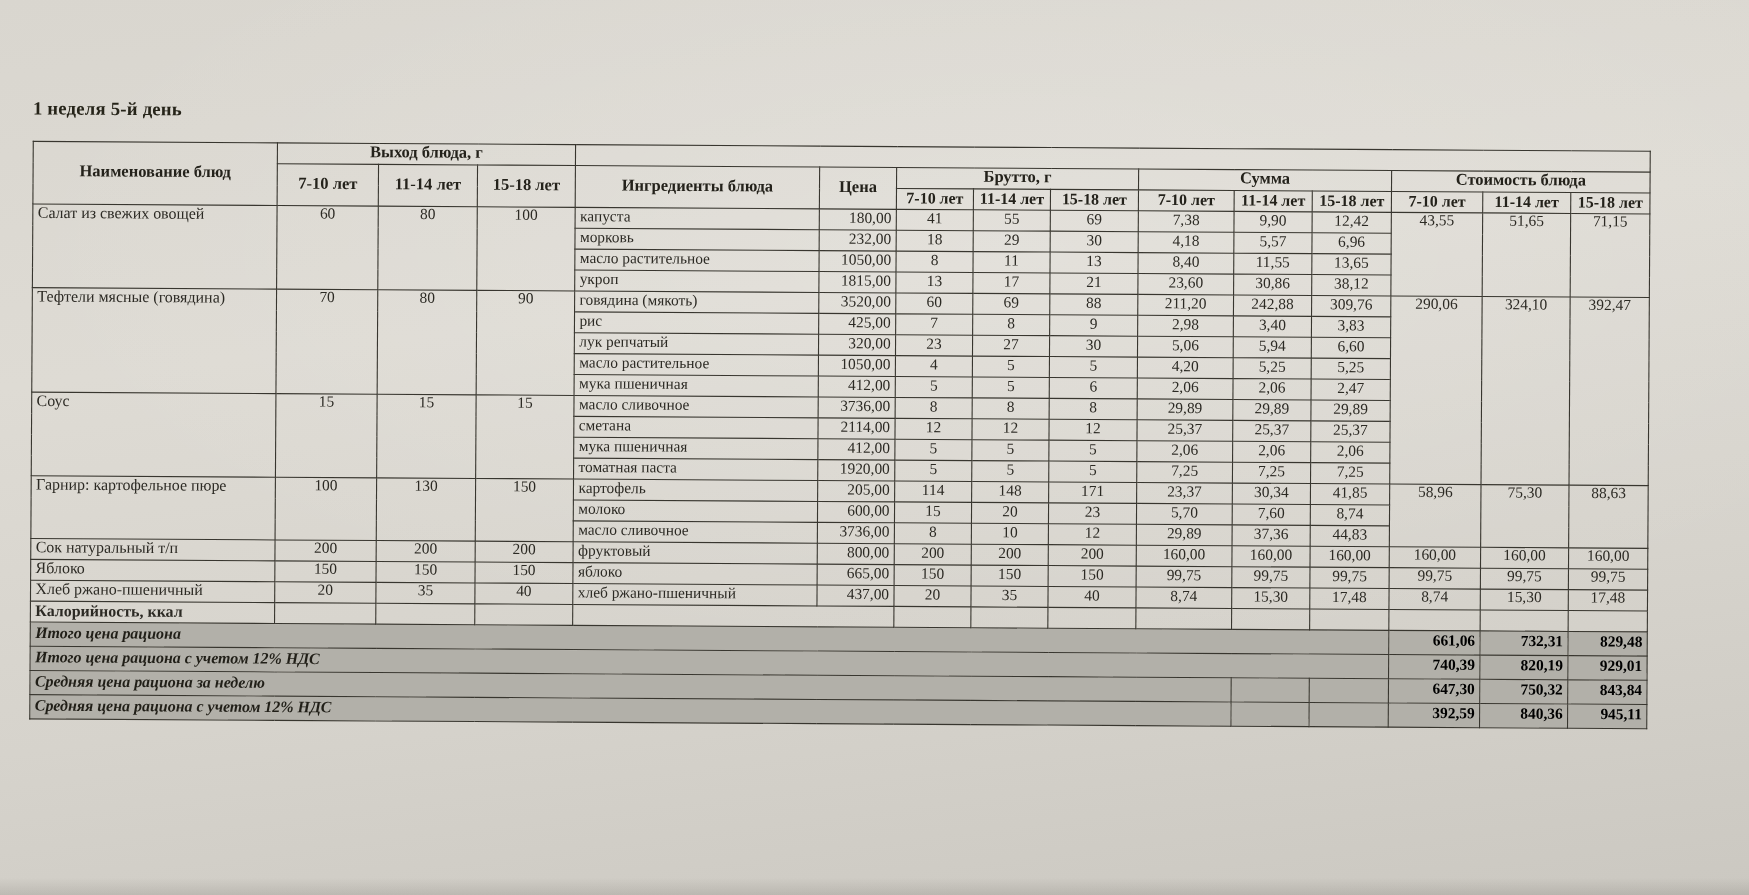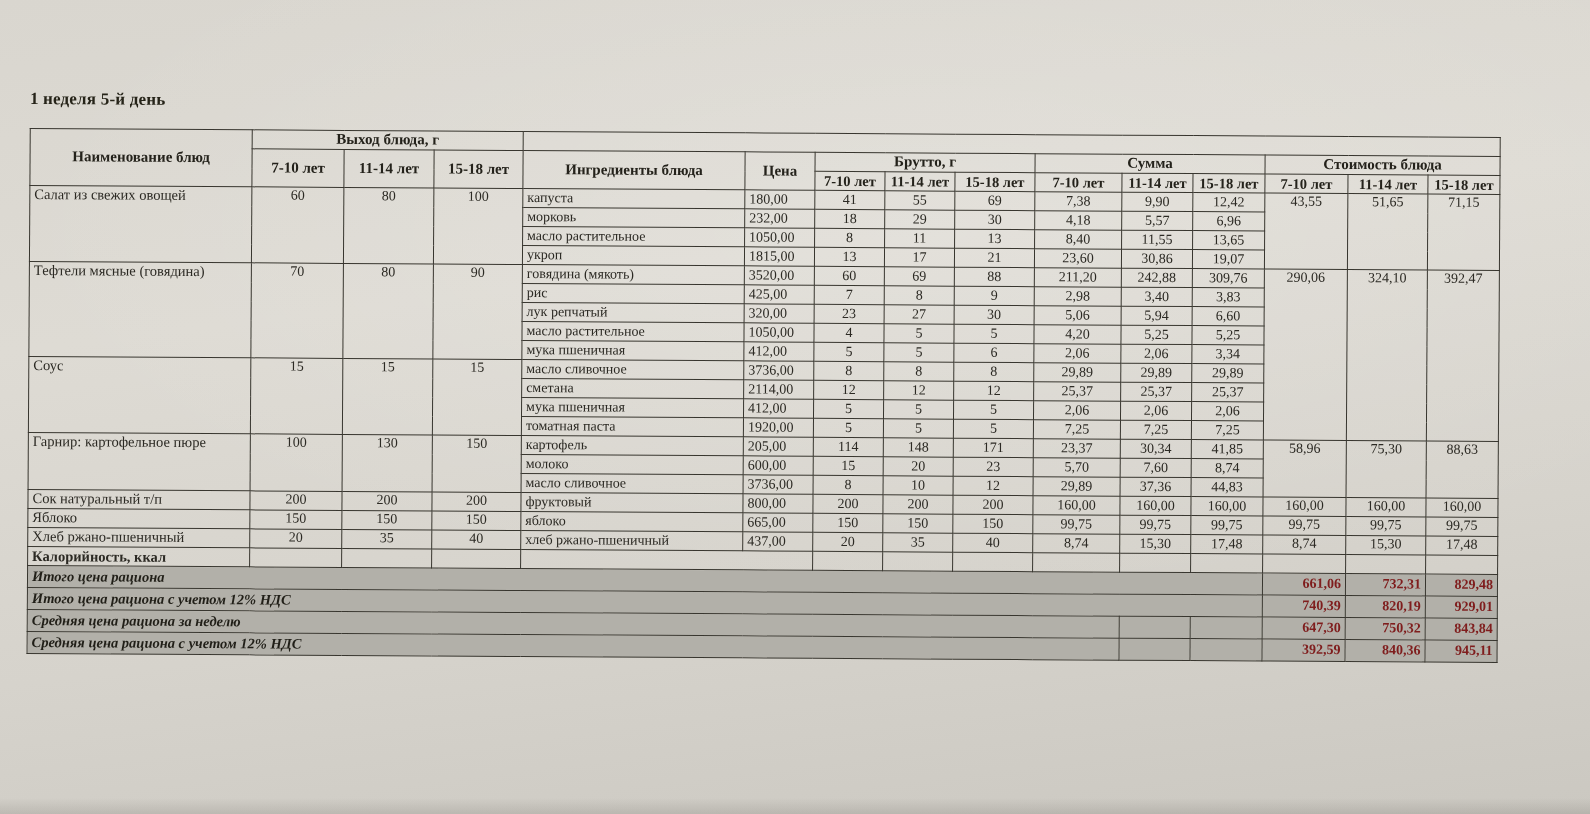--- a/index.html
+++ b/index.html
@@ -35,27 +35,27 @@
   thead th{font-weight:bold;text-align:center;color:#24221b;font-size:15px;}
   th.h1{height:40px;}
   th.h2{height:30px;}
   th.h3{height:30px;font-size:14.5px;}
   th.ghost{
     border-top:hidden;border-right:hidden;background:transparent;
   }
   td.dishname{text-align:left;vertical-align:top;font-size:14.5px;padding-top:1px;}
   td.out{text-align:center;vertical-align:top;padding-top:1px;}
   td.ing{text-align:left;}
-  td.price{margin-left:26px;}
+  td.price{text-align:right;margin-left:26px;}
   td.num{text-align:center;}
   td.cost{text-align:center;vertical-align:top;padding-top:1px;}
   td.cal-label{font-weight:bold;text-align:left;font-size:14.5px;}
   tr.sumrow td{background:var(--shade);height:21px;}
   td.sum-label{font-weight:bold;font-style:italic;text-align:left;font-size:14.5px;color:#211f18;}
-  td.sum-val{text-align:right;font-weight:bold;font-size:14px;color:#7f1d1d;}
+  td.sum-val{text-align:right;font-weight:bold;font-size:14px;color:#000000;}
   :root{--shade:#b2b0a9;--line:#38362f;}
 </style>
 </head>
 <body>
 
 <div class="sheet">
   <h1 class="page-title">1 неделя 5-й день</h1>
 
   <table class="menu">
     <colgroup>
@@ -142,21 +142,21 @@
           <td class="num">13,65</td>
         </tr>
         <tr>
           <td class="ing">укроп</td>
           <td class="price">1815,00</td>
           <td class="num">13</td>
           <td class="num">17</td>
           <td class="num">21</td>
           <td class="num">23,60</td>
           <td class="num">30,86</td>
-          <td class="num">19,07</td>
+          <td class="num">38,12</td>
         </tr>
         <tr>
           <td class="dishname" rowspan="5">Тефтели мясные (говядина)</td>
           <td class="out" rowspan="5">70</td>
           <td class="out" rowspan="5">80</td>
           <td class="out" rowspan="5">90</td>
           <td class="ing">говядина (мякоть)</td>
           <td class="price">3520,00</td>
           <td class="num">60</td>
           <td class="num">69</td>
@@ -199,21 +199,21 @@
           <td class="num">5,25</td>
         </tr>
         <tr>
           <td class="ing">мука пшеничная</td>
           <td class="price">412,00</td>
           <td class="num">5</td>
           <td class="num">5</td>
           <td class="num">6</td>
           <td class="num">2,06</td>
           <td class="num">2,06</td>
-          <td class="num">3,34</td>
+          <td class="num">2,47</td>
         </tr>
         <tr>
           <td class="dishname" rowspan="4">Соус</td>
           <td class="out" rowspan="4">15</td>
           <td class="out" rowspan="4">15</td>
           <td class="out" rowspan="4">15</td>
           <td class="ing">масло сливочное</td>
           <td class="price">3736,00</td>
           <td class="num">8</td>
           <td class="num">8</td>

